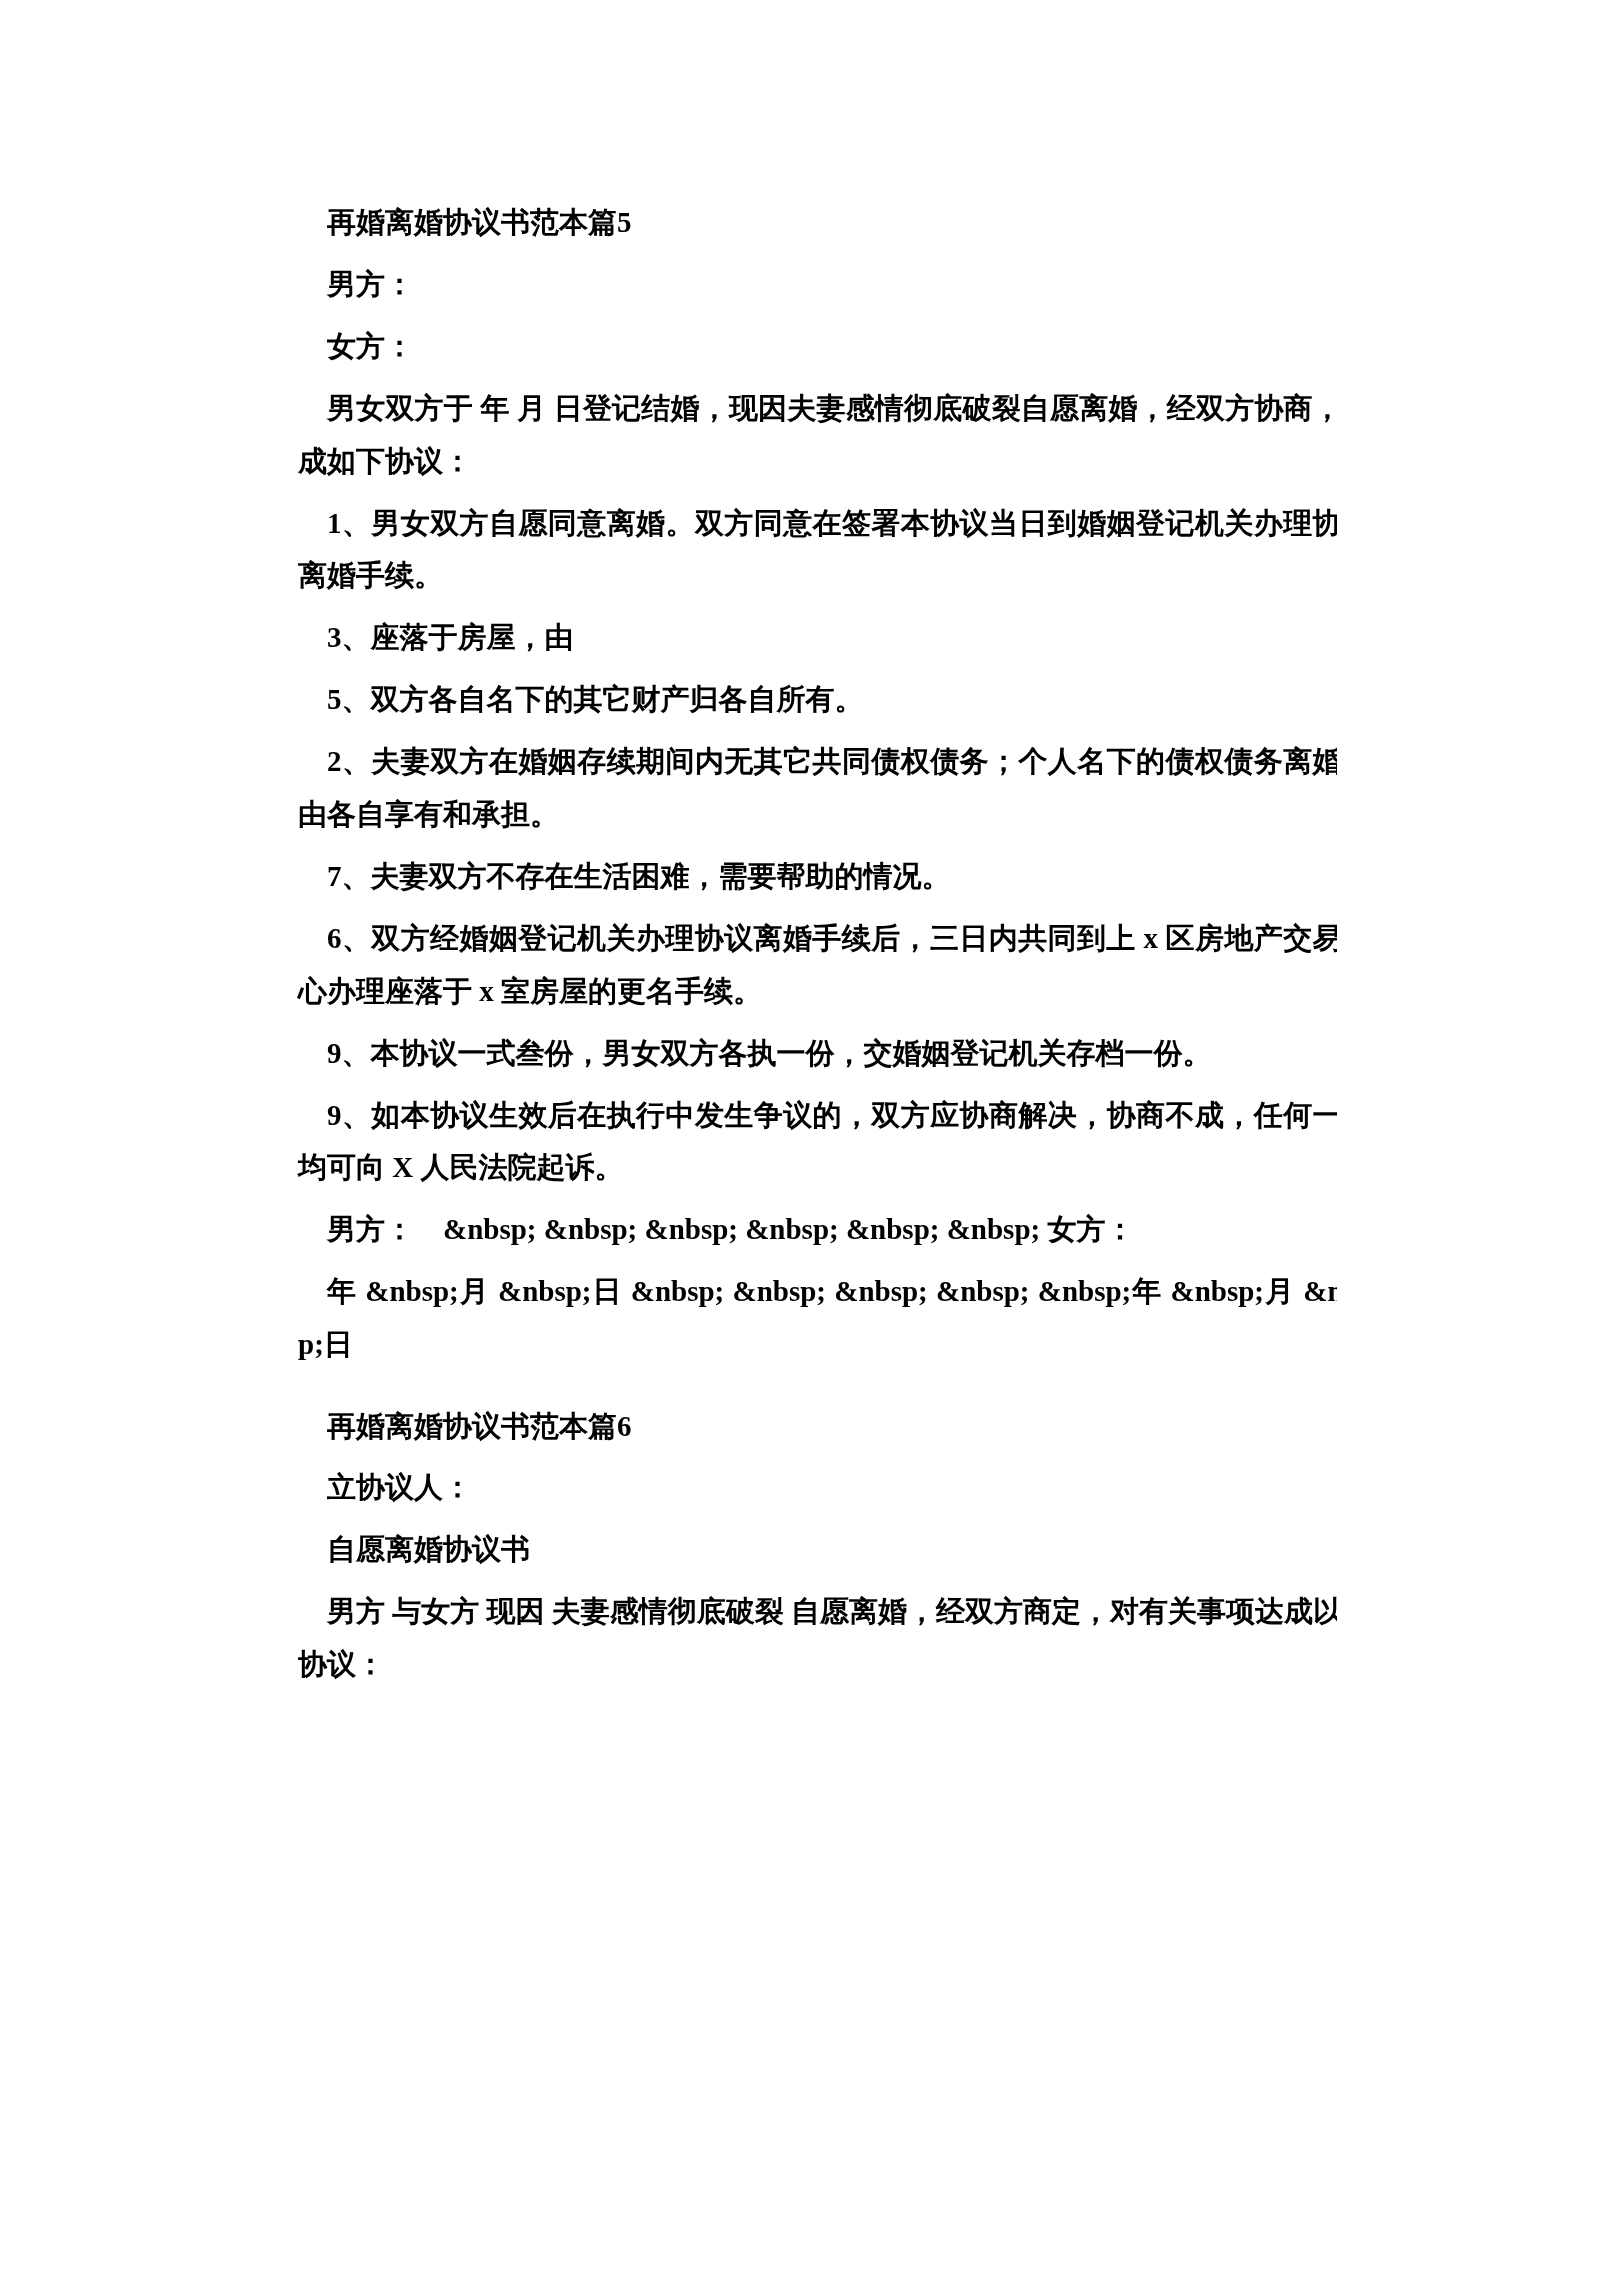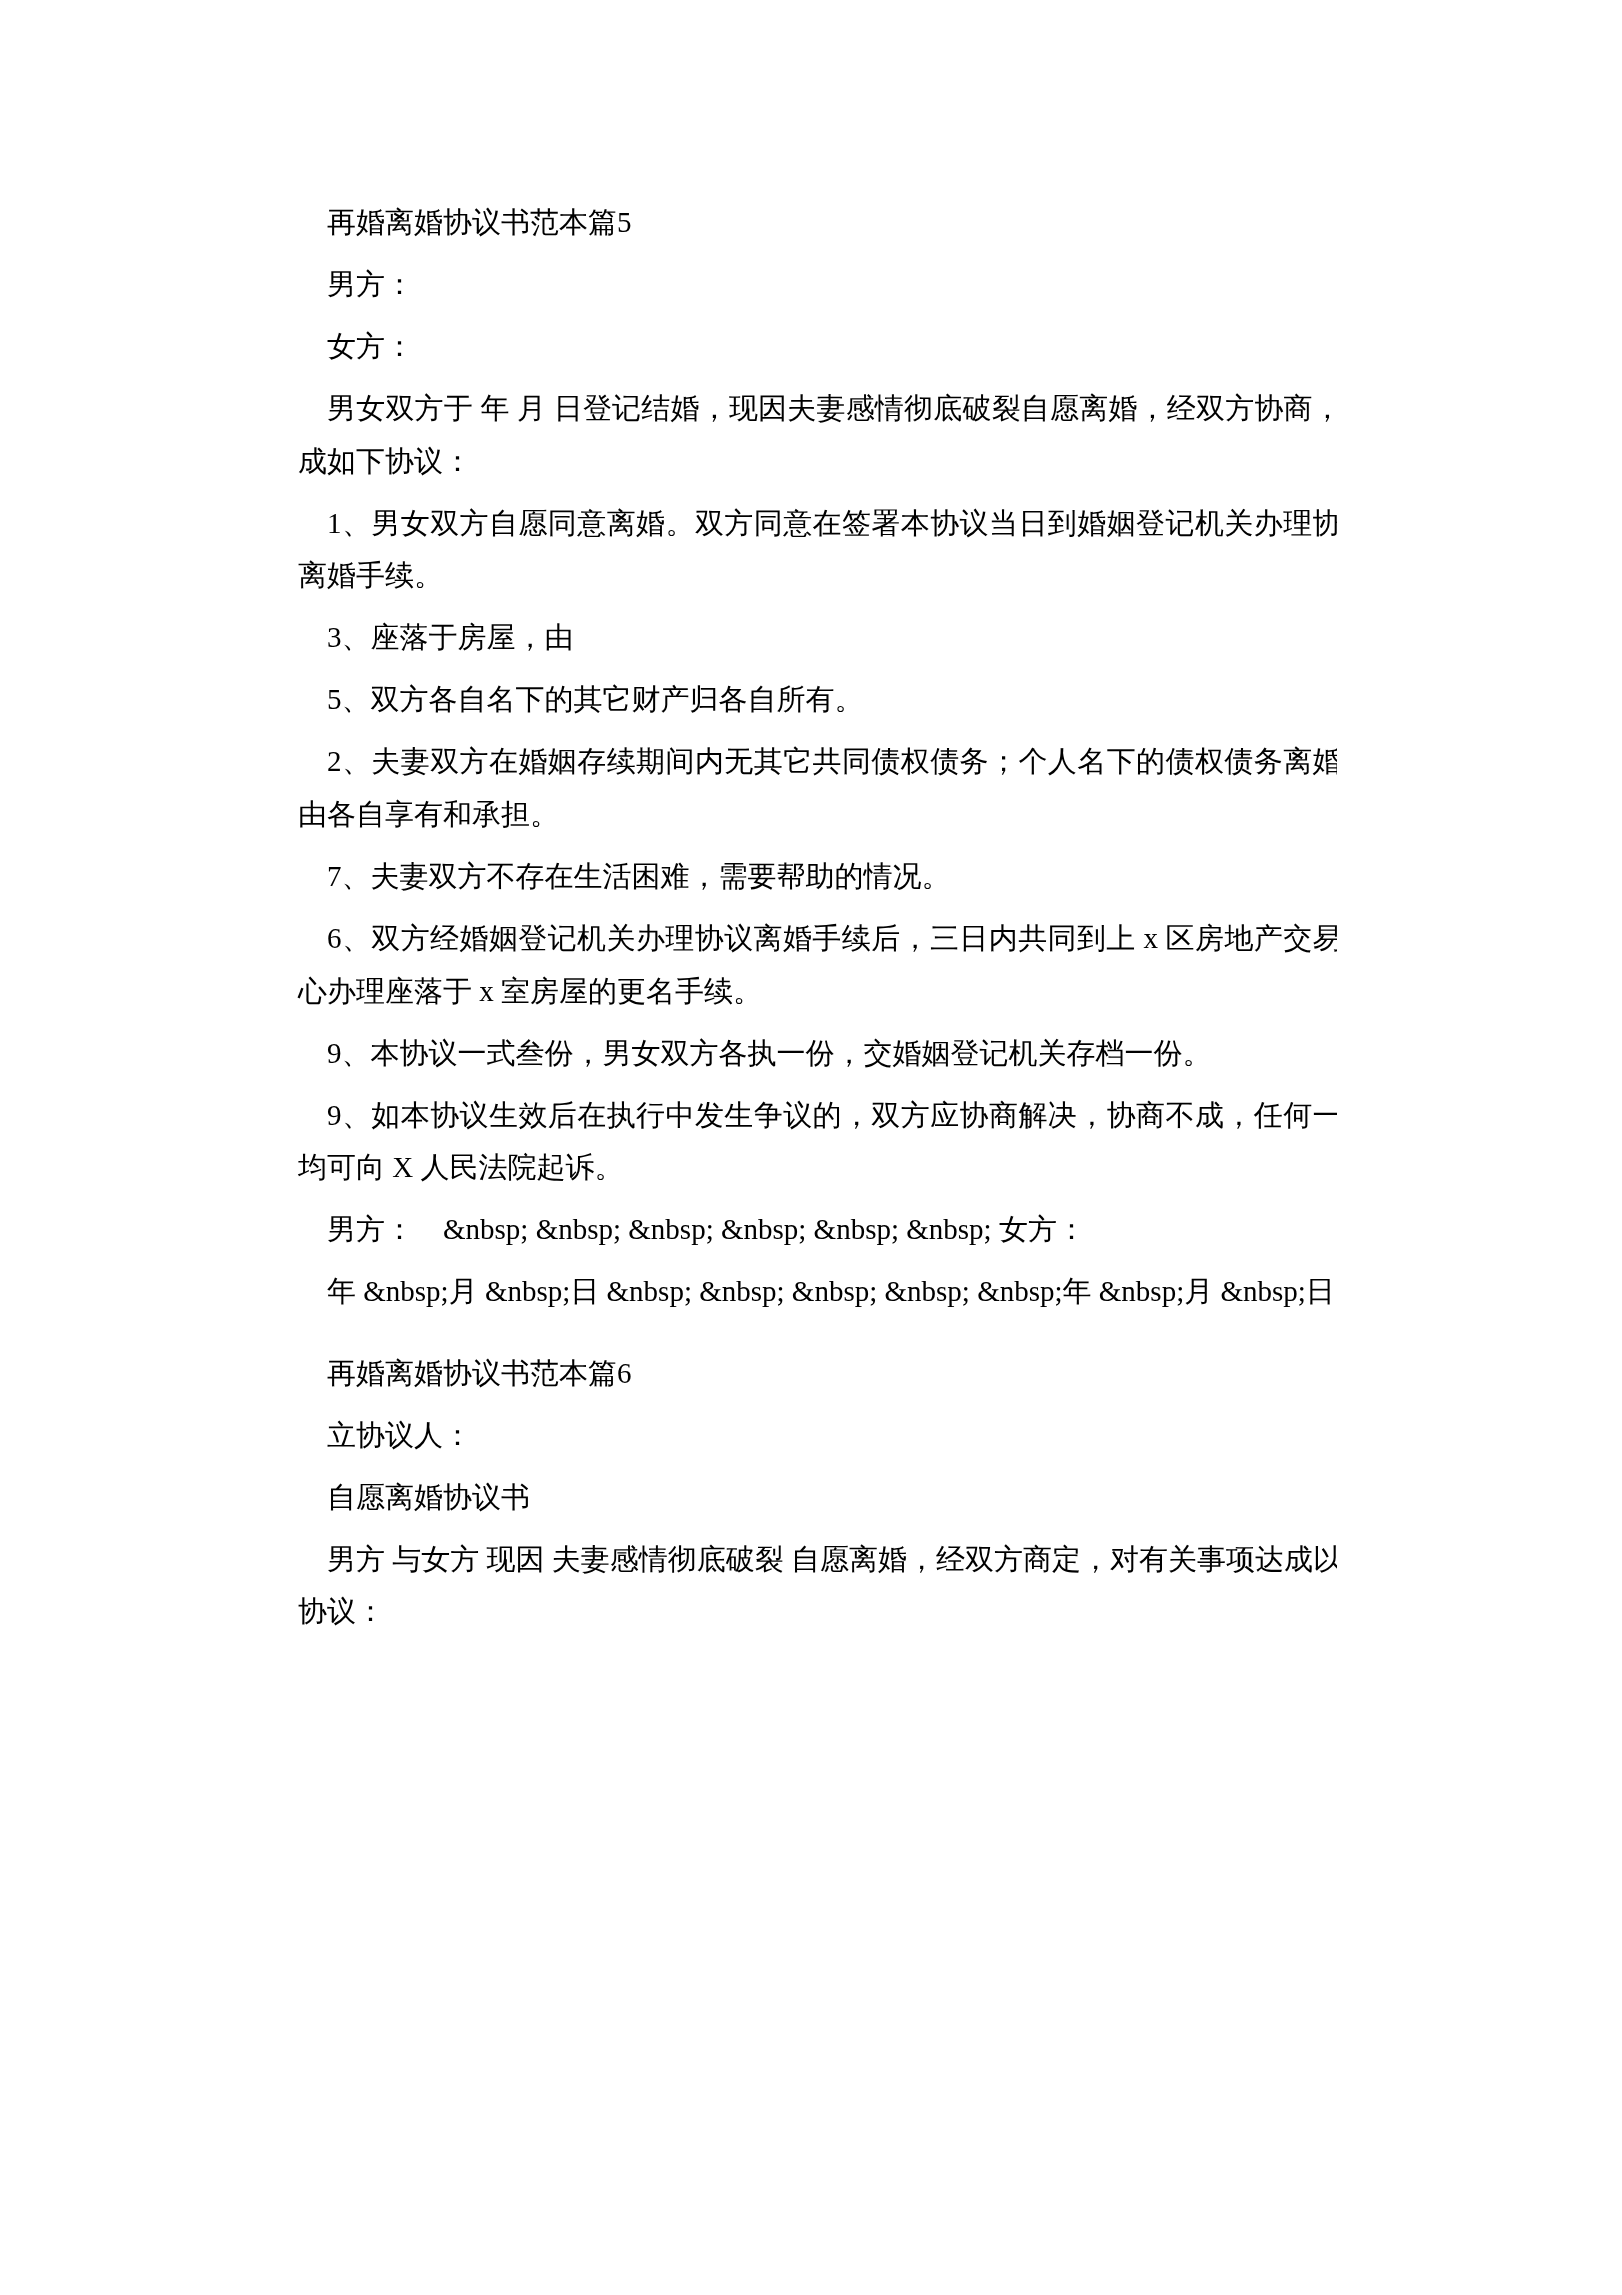--- a/index.html
+++ b/index.html
@@ -14,20 +14,21 @@
     color: #000000;
     -webkit-font-smoothing: antialiased;
   }
   .page {
     position: relative;
     width: 1337px;
     height: 2295px;
     box-sizing: border-box;
     background: #fff;
     overflow: hidden;
+    font-weight: bold;
   }
   .content {
     position: absolute;
     left: 298px;
     top: 196px;
     width: 1073px;
   }
   .para {
     font-size: 29px;
     line-height: 1.82;

